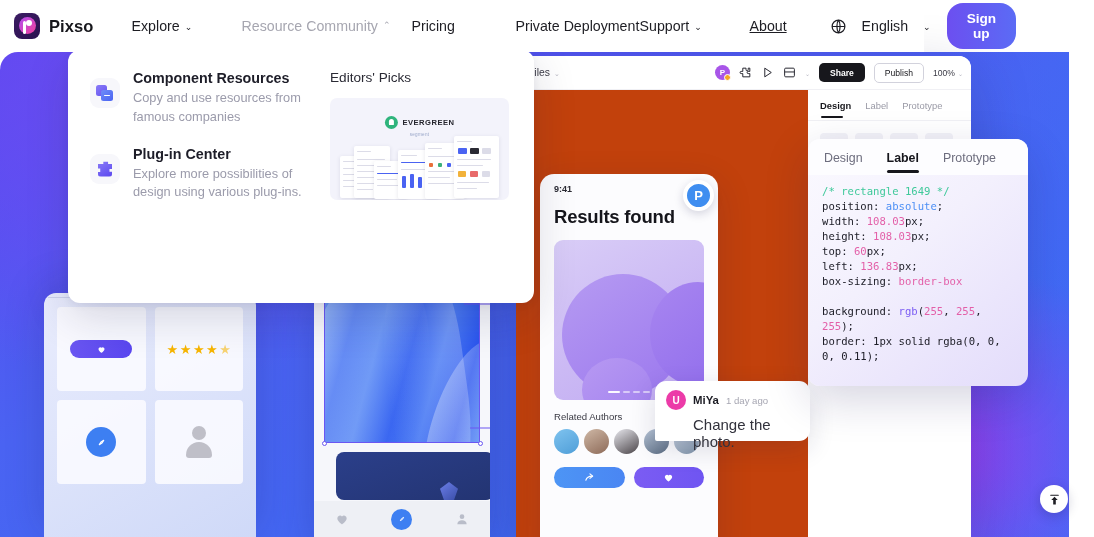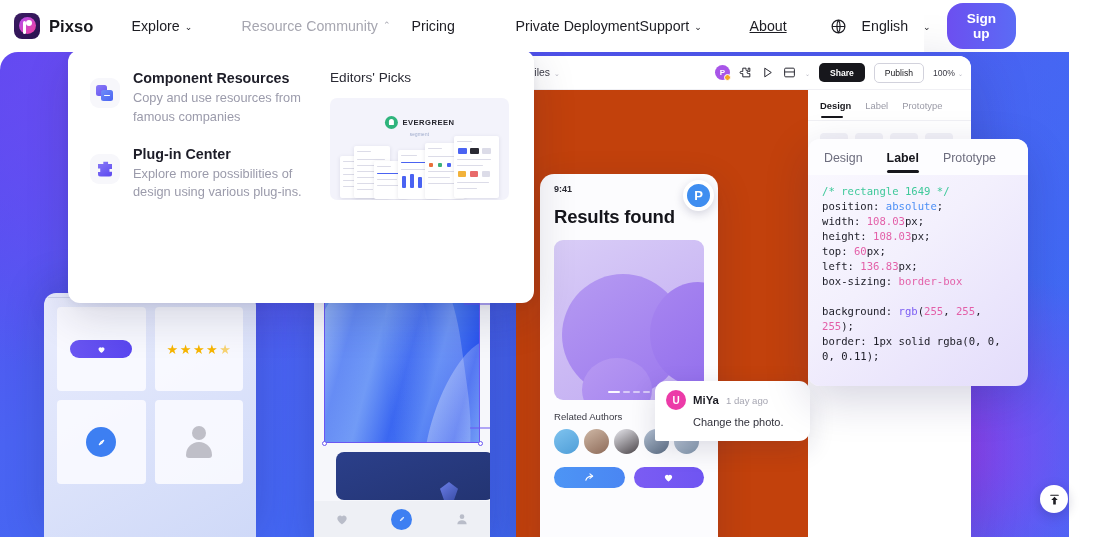--- a/index.html
+++ b/index.html
@@ -261,21 +261,21 @@
     z-index: 25; padding: 9px 11px;
   }
   .cm-head { display: flex; align-items: center; gap: 7px; }
   .cm-av {
     width: 20px; height: 20px; border-radius: 50%; background: #ec3ba8;
     color: #fff; font-size: 10px; font-weight: bold;
     display: flex; align-items: center; justify-content: center;
   }
   .cm-name { font-size: 11.4px; font-weight: bold; color: #1c1c24; }
   .cm-time { font-size: 9.6px; color: #a6a6b2; }
-  .cm-text { font-size: 11px; color: #32323c; margin-top: 6px; margin-left: 27px; }
+  .cm-text { font-size: 15px; color: #32323c; margin-top: 6px; margin-left: 27px; }
 
   
   .codepanel {
     position: absolute; left: 808px; top: 139px;
     width: 220px; height: 247px;
     border-radius: 12px; overflow: hidden; z-index: 28;
     background: linear-gradient(140deg, #fbfaff 0%, #f3f0fd 45%, #e3dcfb 100%);
     box-shadow: 0 14px 44px rgba(30,20,90,0.18);
   }
   .cp-tabs { display: flex; gap: 24px; padding: 12px 16px 0 16px; background: #fdfdff; }

